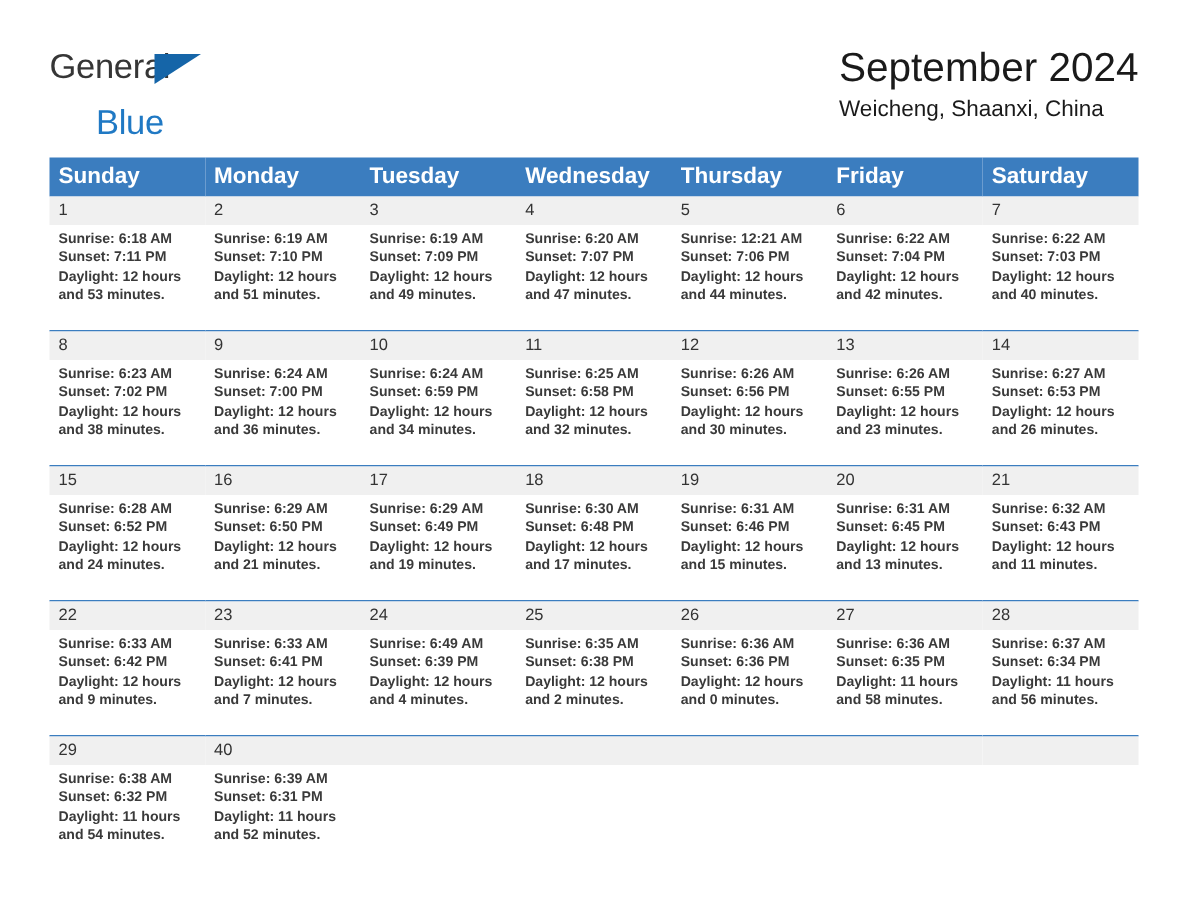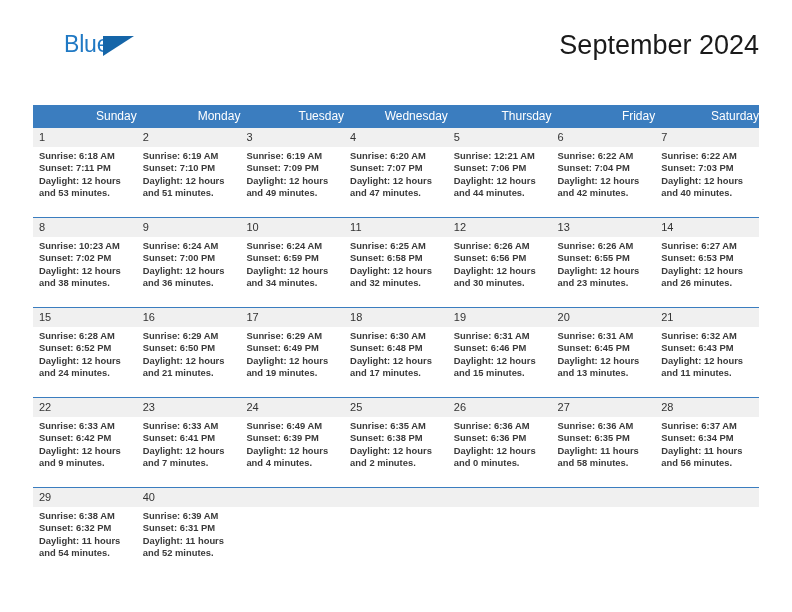--- a/index.html
+++ b/index.html
@@ -43,21 +43,21 @@
     line-height: 24px;
     display: block;
   }
   .logo-blue {
     font-size: 23px;
     color: #2079c4;
     letter-spacing: -0.2px;
     line-height: 23px;
     display: block;
     margin-left: 31px;
-    margin-top: 1px;
+    margin-top: 14px;
   }
   .logo-tri {
     position: absolute;
     left: 70px;
     top: 4px;
     width: 0;
     height: 0;
     border-left: 31px solid #1565a8;
     border-bottom: 20px solid transparent;
   }
@@ -86,23 +86,23 @@
     position: absolute;
     left: 33px;
     top: 105px;
     width: 726px;
     border-collapse: collapse;
     table-layout: fixed;
   }
   .calendar th {
     background: #3b7dbf;
     color: #ffffff;
-    font-size: 12px;
-    font-weight: normal;
-    text-align: right;
+    font-size: 15px;
+    font-weight: bold;
+    text-align: left;
     padding: 4px 0 4px 6px;
     height: 11px;
     border: none;
   }
   .calendar td {
     vertical-align: top;
     padding: 0;
     border: none;
     width: 103.7px;
     height: 90px;
@@ -141,25 +141,27 @@
     white-space: normal;
   }
 </style>
 </head>
 <body>
 
 <div class="page">
 
   <div class="header">
     <div class="logo">
+      <span class="logo-general">General</span>
       <span class="logo-tri"></span>
       <span class="logo-blue">Blue</span>
     </div>
     <div class="title-block">
       <div class="cal-title">September 2024</div>
+      <div class="cal-subtitle">Weicheng, Shaanxi, China</div>
     </div>
   </div>
 
   <table class="calendar">
     <thead>
       <tr>
         <th>Sunday</th>
         <th>Monday</th>
         <th>Tuesday</th>
         <th>Wednesday</th>
@@ -239,21 +241,21 @@
                 <div class="daylight-wrap">Daylight: 12 hours and 40 minutes.</div>
               </div>
             </div>
           </td>
         </tr>
         <tr>
           <td>
             <div class="daycell">
               <div class="daynum">8</div>
               <div class="dayinfo">
-                <div>Sunrise: 10:23 AM</div>
+                <div>Sunrise: 6:23 AM</div>
                 <div>Sunset: 7:02 PM</div>
                 <div class="daylight-wrap">Daylight: 12 hours and 38 minutes.</div>
               </div>
             </div>
           </td>
           <td>
             <div class="daycell">
               <div class="daynum">9</div>
               <div class="dayinfo">
                 <div>Sunrise: 6:24 AM</div>

